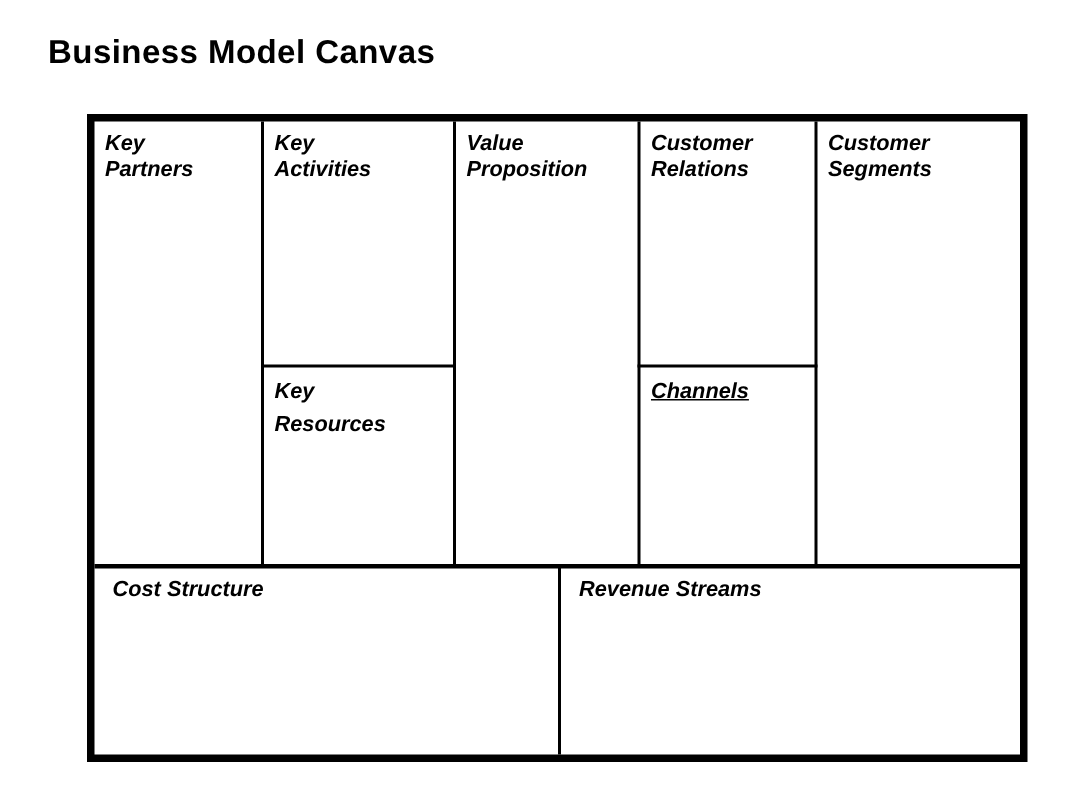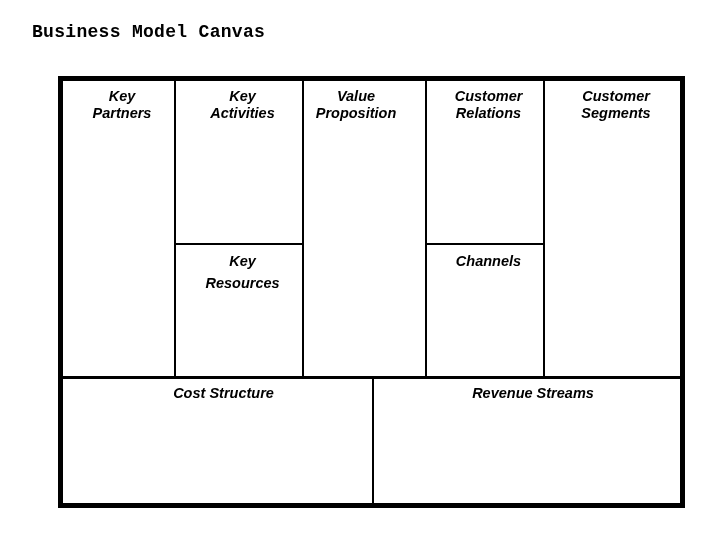--- a/index.html
+++ b/index.html
@@ -14,27 +14,26 @@
     position: relative;
     overflow: hidden;
     font-family: "Liberation Sans", "DejaVu Sans", sans-serif;
     color: #000000;
   }
 
   #page-title {
     position: absolute;
     left: 32px;
     top: 22px;
-    font-size: 18px;
+    font-size: 22px;
     font-weight: bold;
     font-style: normal;
     letter-spacing: 0.3px;
     white-space: nowrap;
     color: #000000;
-    font-family: Liberation Mono, monospace;
   }
 
   
   #canvas-frame {
     position: absolute;
     left: 58px;
     top: 76px;
     width: 627px;
     height: 432px;
     box-sizing: border-box;
@@ -42,21 +41,20 @@
     background: #ffffff;
   }
 
   
   .grid-inner {
     position: absolute;
     left: 0;
     top: 0;
     right: 0;
     bottom: 0;
-    text-align: center;
   }
 
   
   .cell {
     position: absolute;
     box-sizing: border-box;
     background: transparent;
     overflow: hidden;
   }
   .cell-label {
@@ -126,21 +124,21 @@
     <div class="cell top-cell" style="left:241px; top:0px; width:97px; height:294px;">
       <span class="cell-label">Value
 Proposition</span>
     </div>
 
     <div class="cell top-cell" style="left:364px; top:0px; width:116px; height:162px;">
       <span class="cell-label">Customer
 Relations</span>
     </div>
 
-    <div class="cell top-cell loose" style="left:364px; top:164px; width:116px; height:130px;">
+    <div class="cell top-cell loose" style="left:364px; top:164px; width:116px; height:130px;text-decoration:underline;">
       <span class="cell-label">Channels</span>
     </div>
 
     <div class="cell top-cell" style="left:482px; top:0px; width:135px; height:294px;">
       <span class="cell-label">Customer
 Segments</span>
     </div>
 
     <div class="cell bottom-cell" style="left:0px; top:297px; width:309px; height:125px;">
       <span class="cell-label">Cost Structure</span>

